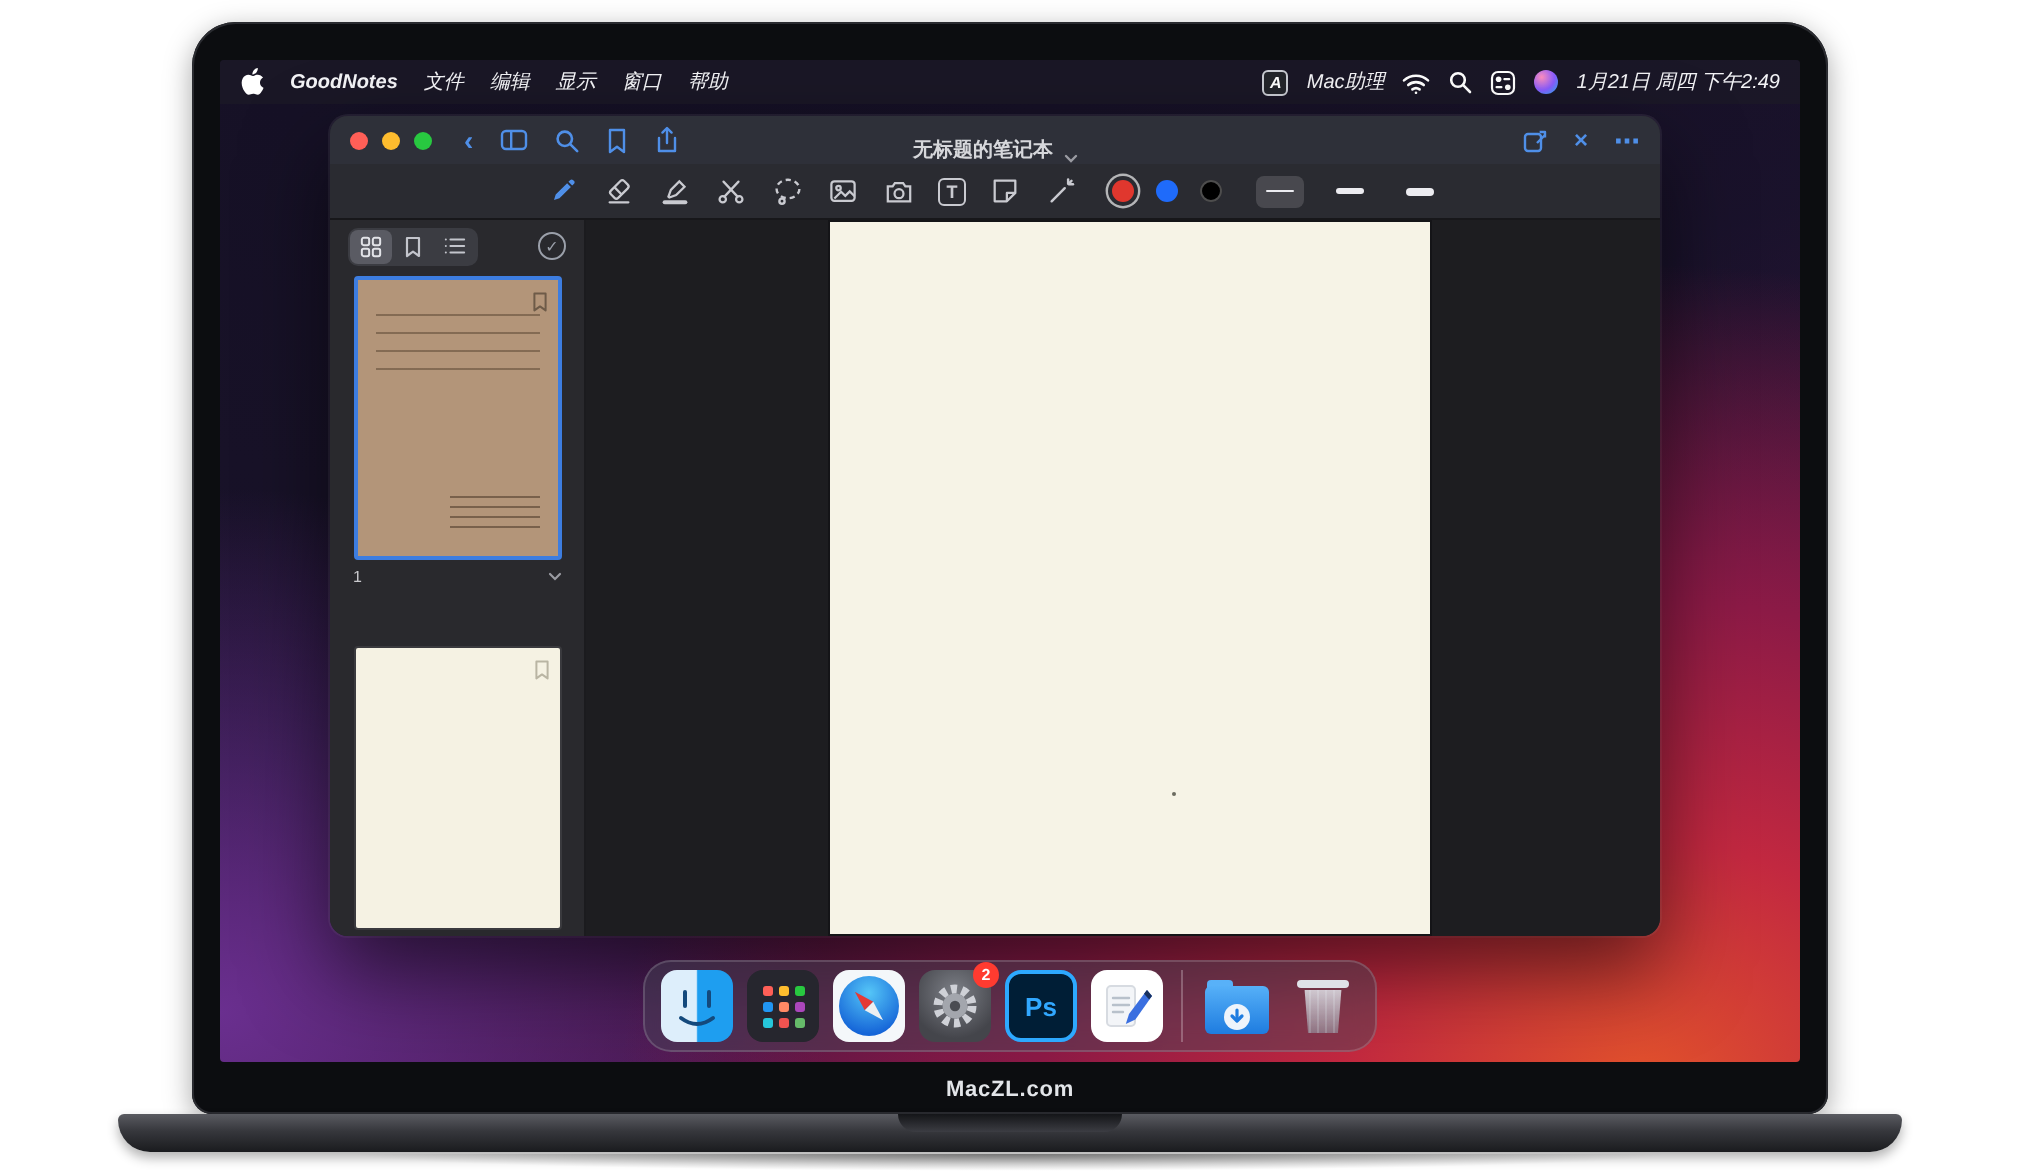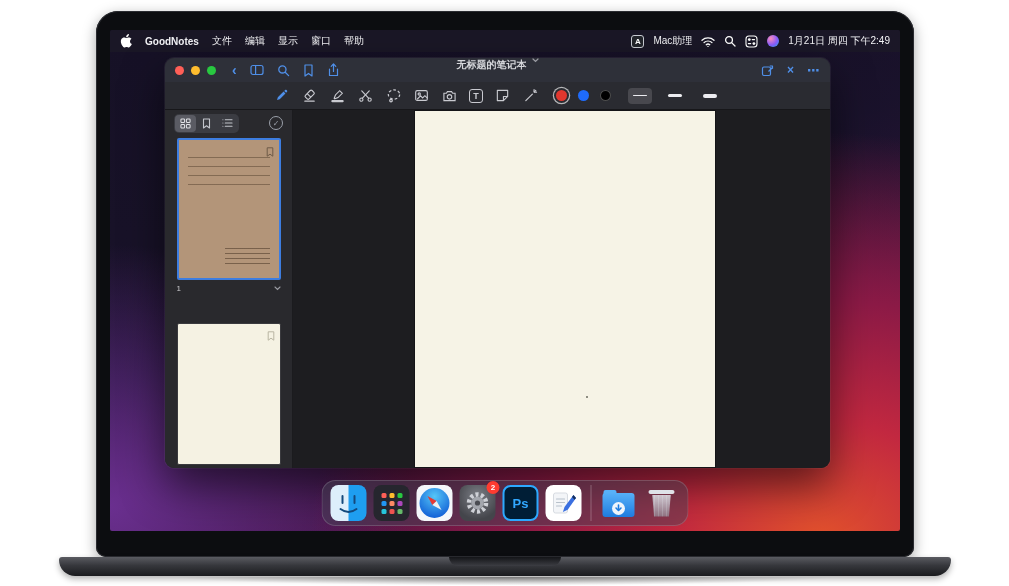--- a/index.html
+++ b/index.html
@@ -26,42 +26,42 @@
   .screen { position:absolute; left:14px; top:19px; width:790px; height:501px; overflow:hidden;
             border-radius:2px; background:
             radial-gradient(95% 120% at 90% 102%, #e2522c 0%, #c22840 20%, #8c1a46 40%, rgba(60,12,60,0) 68%),
             radial-gradient(70% 95% at 0% 95%, #6a2f8f 0%, rgba(50,20,80,0) 55%),
             radial-gradient(130% 130% at 28% -12%, #141024 0%, #181228 45%, rgba(24,18,40,0) 75%),
             linear-gradient(160deg, #100e1e 0%, #1c1230 45%, #441544 75%, #7c1f55 100%); }
 
   
   .menubar { position:absolute; left:0; top:0; width:100%; height:22px;
              display:flex; align-items:center; padding:0 10px; gap:13px;
-             background:rgba(27,25,39,.80); color:#f3f3f6; font-size:10px; }
+             background:rgba(27,25,39,.80); color:#f3f3f6; font-size:10px;font-style:italic; }
   .menubar .app-name { font-weight:bold; }
   .mb-right { margin-left:auto; display:flex; align-items:center; gap:9px; }
   .input-badge { width:13px; height:13px; border-radius:3px; background:#23252b;
                  border:1px solid #c9ccd3; color:#fff; font-size:8px; font-weight:bold;
                  display:flex; align-items:center; justify-content:center; }
   .siri-dot { width:12px; height:12px; border-radius:50%;
               background:radial-gradient(circle at 32% 30%, #ff8fc0, #8a5cff 55%, #1fb6f0); }
 
   
   .window { position:absolute; left:55px; top:28px; width:665px; height:410px;
             background:#26272c; border-radius:9px; overflow:hidden; display:flex; flex-direction:column;
             box-shadow:0 18px 42px rgba(0,0,0,.55), 0 0 0 1px rgba(255,255,255,.07); }
   .titlebar { position:relative; height:24px; flex:0 0 24px; display:flex; align-items:center;
               padding:0 10px; background:#2e3039; }
   .tl { width:9px; height:9px; border-radius:50%; margin-right:7px; }
   .tl.c { background:#ff5f57; } .tl.m { background:#febc2e; } .tl.z { background:#28c840; margin-right:0; }
   .tb-left { display:flex; align-items:center; gap:13px; margin-left:16px; color:#4f8fe8; }
   .tb-right { margin-left:auto; display:flex; align-items:center; gap:13px; color:#4f8fe8; }
   .glyph-btn { font-size:12px; font-weight:bold; color:#4f8fe8; line-height:1; cursor:default; }
   .win-title { position:absolute; left:50%; top:0; height:24px; transform:translateX(-50%);
-               display:flex; align-items:flex-start; gap:5px; color:#d6d7db; font-size:10px; font-weight:bold; }
+               display:flex; align-items:flex-end; gap:5px; color:#d6d7db; font-size:10px; font-weight:bold; }
 
   
   .toolbar { height:28px; flex:0 0 28px; display:flex; align-items:center; justify-content:center;
              gap:11px; background:#2a2b31; border-bottom:1px solid #17171a; }
   .tool { width:17px; height:17px; display:flex; align-items:center; justify-content:center; }
   .tool-text { width:14px; height:14px; border:1.2px solid #c9cad0; border-radius:3px;
                color:#c9cad0; font-size:9px; font-weight:bold;
                display:flex; align-items:center; justify-content:center; }
   .color-dot { width:11px; height:11px; border-radius:50%; }
   .dot-red { background:#e0372e; box-shadow:0 0 0 2px #2a2b31, 0 0 0 3.2px rgba(255,255,255,.65); }
@@ -459,20 +459,21 @@
           <div class="dicon ic-trash">
             <div class="clip">
               <div class="trash-lid"></div>
               <div class="trash-body"></div>
             </div>
           </div>
         </div>
 
       </div>
 
+      <div class="chin-text">MacZL.com</div>
     </div>
 
     <div class="base">
       <div class="base-notch"></div>
     </div>
     <div class="floor-shadow"></div>
   </div>
 </div>
 
 </body></html>

